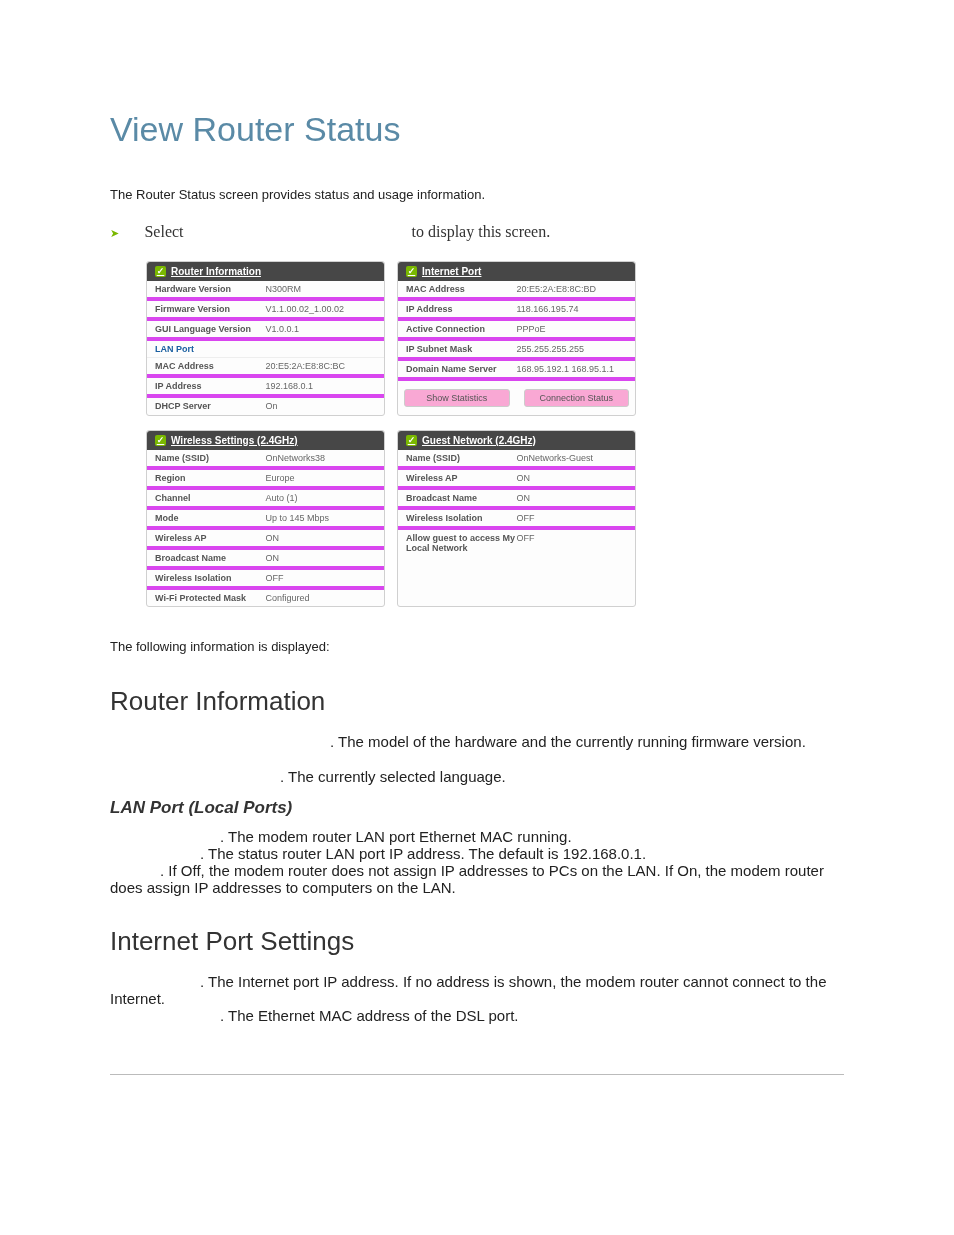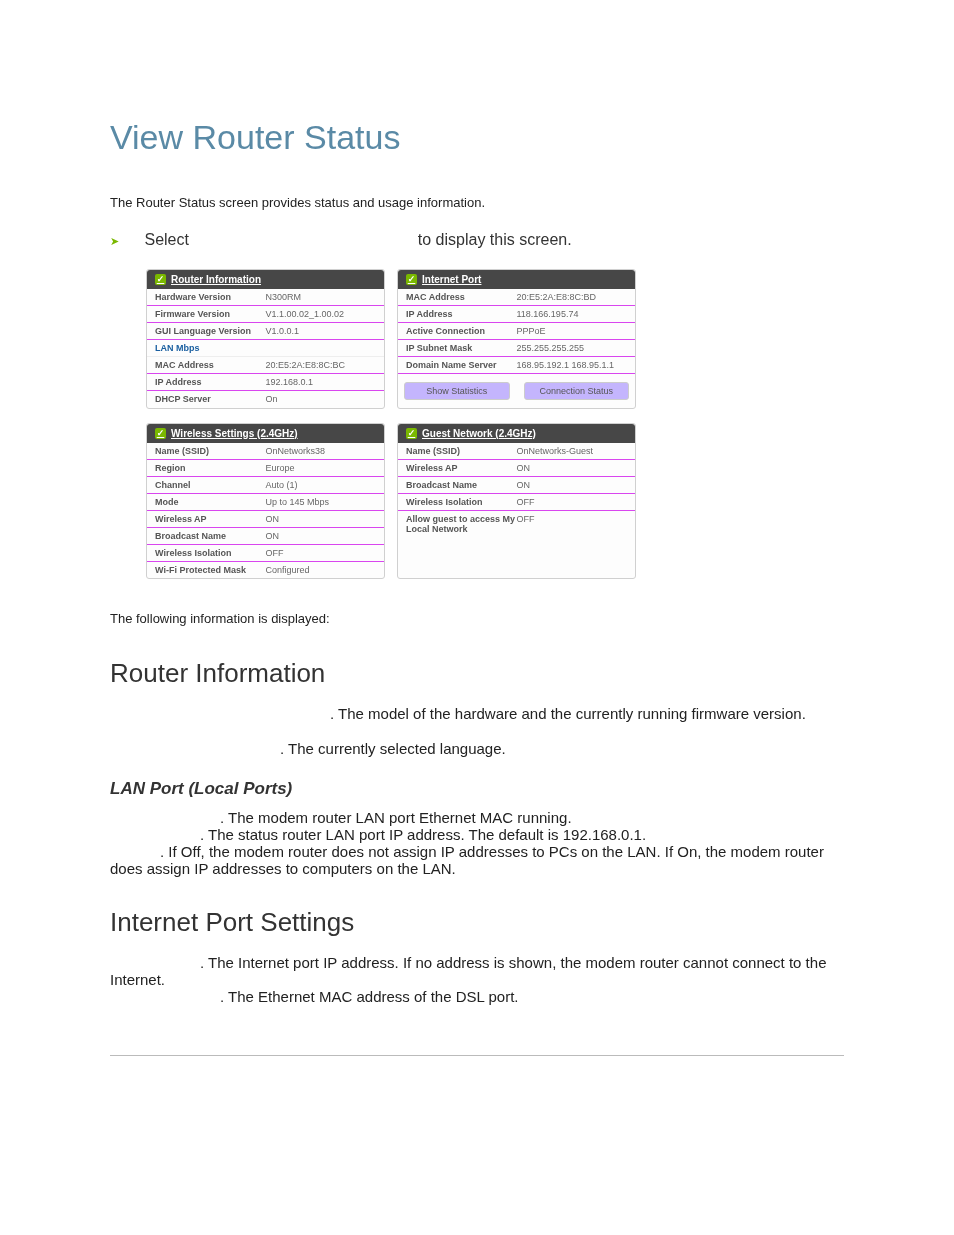--- a/index.html
+++ b/index.html
@@ -13,21 +13,21 @@
     width: 954px;
     margin: 0 auto;
     padding: 110px 110px 60px 110px;
     box-sizing: border-box;
   }
   h1.title {
     font-family: "Segoe UI", "Helvetica Neue", Arial, sans-serif;
     font-weight: 300;
     font-size: 34px;
     color: #5a8aa6;
-    margin: 8px 0 36px 0;
+    margin: 0 0 36px 0;
   }
   p.body {
     font-size: 13px;
     line-height: 1.5;
     margin: 15px 0 18px 0;
     color: #222;
   }
   .indent {
     margin-left: 28px;
   }
@@ -82,21 +82,21 @@
     background:#7ab800;
     color:#fff;
     font-size:9px;
     line-height:11px;
     text-align:center;
     border-radius:2px;
   }
   .kv {
     display: flex;
     padding: 3px 8px;
-    border-bottom: 1px solid #d946ef;
+    border-bottom: 4px solid #d946ef;
     font-size: 9px;
     color: #666;
   }
   .kv:last-child { border-bottom: none; }
   .kv .k { flex: 1; font-weight: bold; color:#555;}
   .kv .v { flex: 1; color:#666;}
   .lanport {
     font-weight: bold;
     color: #1a5fa0;
     padding: 3px 8px;
@@ -104,21 +104,21 @@
     border-bottom: 1px solid #eee;
   }
   .btn-row {
     text-align:center;
     padding: 8px 4px 8px;
   }
   .btn {
     display:inline-block;
     font-size:9px;
     color:#555;
-    background:#c4b5fd;
+    background:#f9a8d4;
     border:1px solid #ccc;
     border-radius:3px;
     padding:3px 14px;
     margin: 0 2px;
   }
   .internet-btns {
     display:flex;
     gap:10px;
     padding:8px 4px;
   }
@@ -128,21 +128,21 @@
     font-weight: 400;
     font-size: 26px;
     color: #333;
     margin: 30px 0 16px 0;
   }
   h3.subsection {
     font-style: italic;
     font-weight: 600;
     font-size: 17px;
     color: #333;
-    margin: 22px 0 10px 0;
+    margin: 13px 0 10px 0;
     font-family: "Segoe UI", "Helvetica Neue", Arial, sans-serif;
   }
   .desc-line {
     font-size: 15px;
     margin: 0 0;
     color:#222;
   }
   .desc-line .blank {
     display:inline-block;
     width: 110px;
@@ -157,21 +157,21 @@
 <body>
 
 <div class="page">
 
   <h1 class="title">View Router Status</h1>
 
   <p class="body indent">The Router Status screen provides status and usage information.</p>
 
   <div class="select-line">
     <span class="arrow">➤</span>
-    <span class="indent" style="margin-left:18px;">
+    <span class="indent" style="margin-left:18px;font-family:Liberation Serif, serif;">
       <span>Select</span>
       <span class="gap"></span>
       <span>to display this screen.</span>
     </span>
   </div>
 
   <div class="shot">
     <div class="shot-row">
 
       <div class="panel">
@@ -184,21 +184,21 @@
             <span class="v">N300RM</span>
           </div>
         <div class="kv">
             <span class="k">Firmware Version</span>
             <span class="v">V1.1.00.02_1.00.02</span>
           </div>
         <div class="kv">
             <span class="k">GUI Language Version</span>
             <span class="v">V1.0.0.1</span>
           </div>
-        <div class="lanport">LAN Mbps</div>
+        <div class="lanport">LAN Port</div>
         <div class="kv">
             <span class="k">MAC Address</span>
             <span class="v">20:E5:2A:E8:8C:BC</span>
           </div>
         <div class="kv">
             <span class="k">IP Address</span>
             <span class="v">192.168.0.1</span>
           </div>
         <div class="kv">
             <span class="k">DHCP Server</span>

